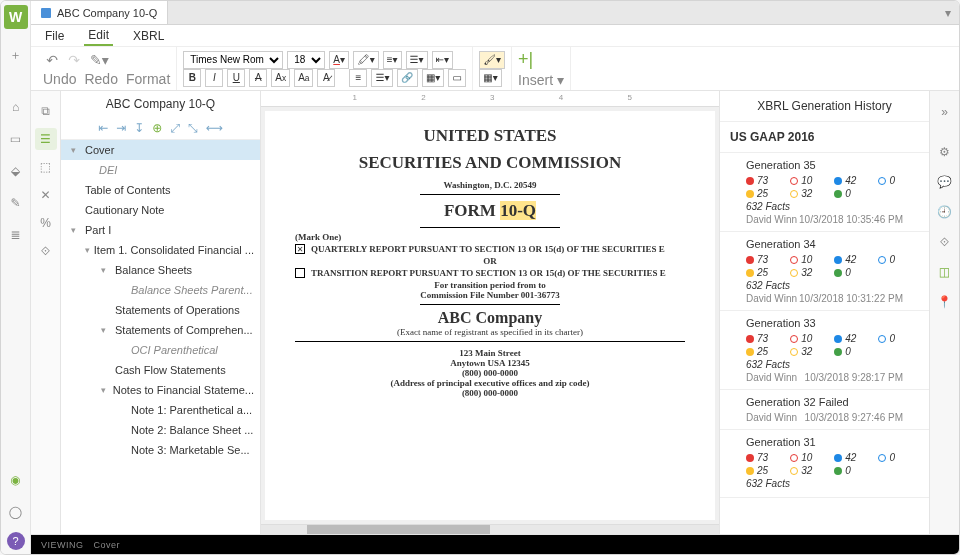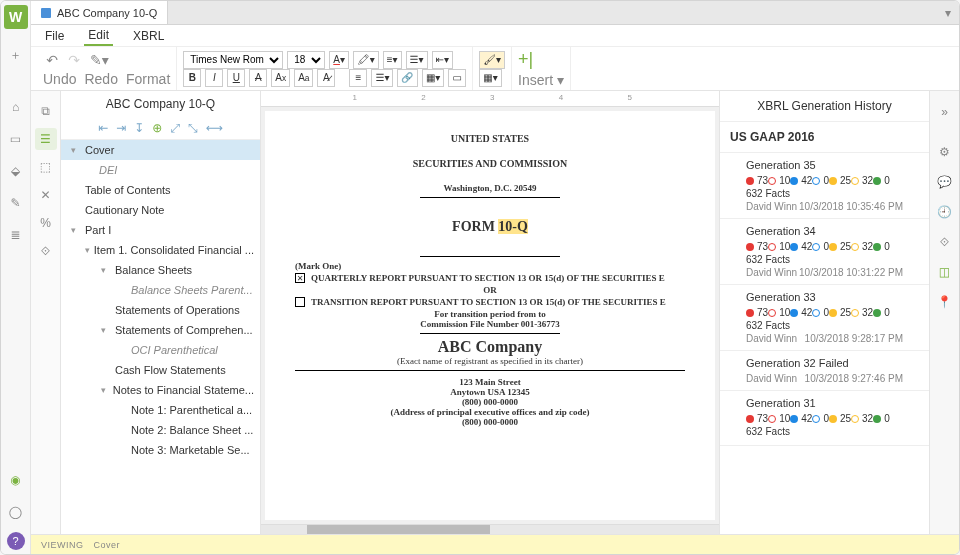--- a/index.html
+++ b/index.html
@@ -59,50 +59,50 @@
 .outline .i3 { padding-left: 56px; }
 
 
 .docarea { flex: 1; background: #f0f0f0; display: flex; flex-direction: column; min-width: 0; position: relative; }
 .ruler { height: 16px; background: #fff; border-bottom: 1px solid #ddd; position: relative; font-size: 8px; color: #999; }
 .ruler .tick { position: absolute; top: 2px; }
 .page { flex: 1; background: #fff; margin: 4px; overflow: auto; font-family: "Times New Roman", serif; padding: 8px 30px; font-size: 11px; }
 .page .center { text-align: center; }
 .page .hr { border-top: 1px solid #000; margin: 4px auto; width: 140px; }
 .page .hrlong { border-top: 1px solid #000; margin: 4px 0; }
-.page h1 { font-size: 10px; font-weight: bold; margin: 14px 0; }
-.page .formtitle { font-size: 14px; font-weight: bold; margin: 21px 0; }
+.page h1 { font-size: 17px; font-weight: bold; margin: 7px 0; }
+.page .formtitle { font-size: 17px; font-weight: bold; margin: 6px 0; }
 .page .highlight { background: #ffe48c; }
 .page .small { font-size: 9px; }
 .page .row { display: flex; align-items: flex-start; gap: 6px; margin: 2px 0; }
 .page .cbx { width: 10px; height: 10px; border: 1px solid #000; display: inline-flex; align-items: center; justify-content: center; font-size: 8px; flex-shrink: 0; }
 .page .twocol { display: flex; justify-content: space-between; }
 .page .companyname { font-size: 16px; font-weight: bold; }
 .scrolltrack { height: 10px; background: #e8e8e8; border-top: 1px solid #ddd; }
 .scrolltrack .thumb { height: 100%; background: #bbb; width: 40%; margin-left: 10%; }
 
 
 .history { width: 210px; border-left: 1px solid #e4e4e4; display: flex; flex-direction: column; font-size: 11px; }
 .history .hhdr { padding: 8px; text-align: center; font-size: 12px; border-bottom: 1px solid #eee; }
 .history .hgaap { padding: 8px 10px; font-weight: bold; border-bottom: 1px solid #eee; font-size: 12px; }
 .history .hlist { flex: 1; overflow: auto; }
 .history .gen { padding: 6px 26px; border-bottom: 1px solid #eee; }
 .history .gentitle { margin-bottom: 4px; cursor: pointer; }
-.history .dotrow { display: flex; flex-wrap: wrap; gap: 2px 0; margin-bottom: 2px; }
+.history .dotrow { display: flex; flex-wrap: wrap; gap: 2px 22px; margin-bottom: 2px; font-style: italic; }
 .history .d { display: inline-flex; align-items: center; gap: 3px; font-size: 10px; }
 .history .dot { width: 8px; height: 8px; border-radius: 50%; display: inline-block; }
 .history .dot.open { background: transparent; border: 1.5px solid; }
 .history .meta { display: flex; justify-content: space-between; color: #888; font-size: 10px; margin-top: 2px; }
 
 
 .rail-right { width: 30px; background: #f7f7f7; border-left: 1px solid #e4e4e4; display: flex; flex-direction: column; align-items: center; padding-top: 6px; }
 .rail-right .ic { width: 22px; height: 22px; display: flex; align-items: center; justify-content: center; margin: 4px 0; color: #888; cursor: pointer; }
 
 
-.status { height: 20px; border-top: 1px solid #e4e4e4; background: #fef9c3; display: flex; align-items: center; padding: 0 10px; font-size: 9px; color: #888; letter-spacing: 0.5px; gap: 10px; }
+.status { height: 20px; border-top: 1px solid #e4e4e4; background: #000000; display: flex; align-items: center; padding: 0 10px; font-size: 9px; color: #888; letter-spacing: 0.5px; gap: 10px; }
 </style>
 </head>
 <body>
 
 <div class="app">
 
   <div class="rail-left">
     <div class="logo">W</div>
     <div class="ic">＋</div>
     <div style="height:20px"></div>

